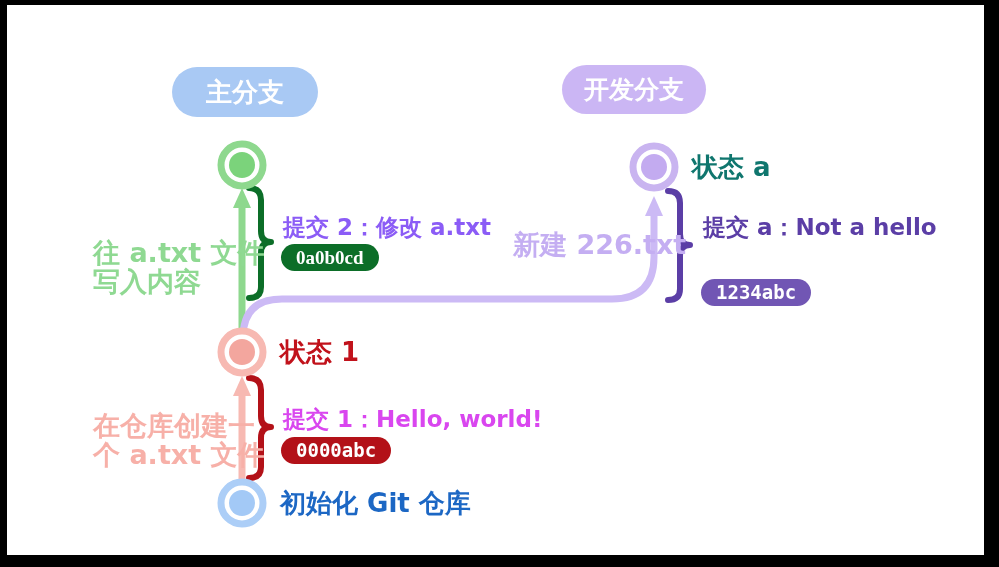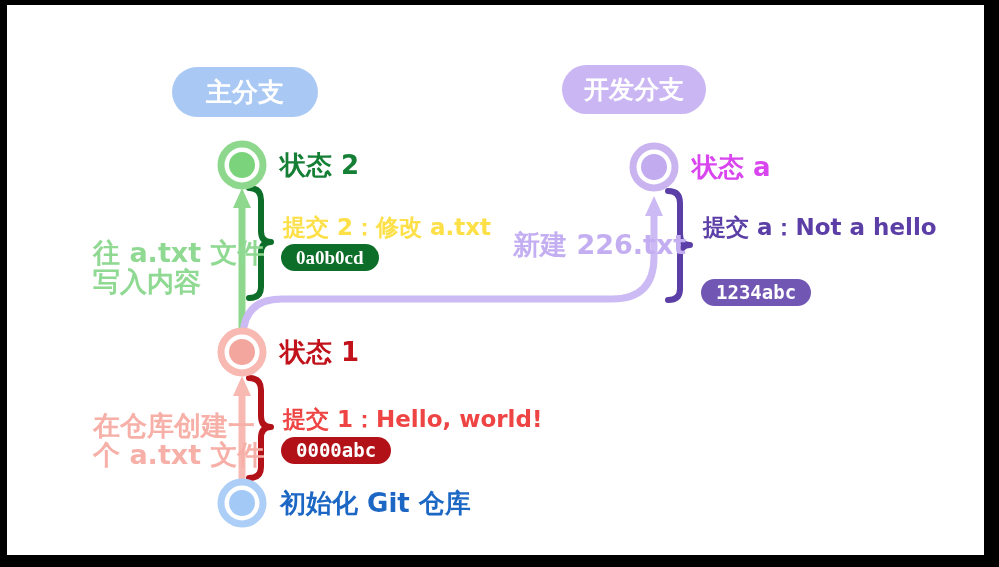--- a/index.html
+++ b/index.html
@@ -48,32 +48,31 @@
     <circle cx="242" cy="352" r="21" fill="#ffffff" stroke-width="7" stroke="#f7b9b2"></circle>
     <circle cx="242" cy="352" r="13" fill="#f3a69e"></circle>
 
     <circle cx="242" cy="503" r="21" fill="#ffffff" stroke-width="7" stroke="#accef7"></circle>
     <circle cx="242" cy="503" r="13" fill="#a3c9f6"></circle>
   </svg>
 
   <div class="pill pill-main" style="background: rgb(169, 201, 244); color: rgb(255, 255, 255);">主分支</div>
   <div class="pill pill-dev" style="background: rgb(203, 182, 244); color: rgb(255, 255, 255);">开发分支</div>
 
-  <div class="label node-label" style="left: 280px; top: 150px; color: rgb(21, 127, 53);">状态 2</div>
-  <div class="label node-label" style="left: 692px; top: 152px; color: #d946ef;">状态 a</div>
+  <div class="label node-label" style="left: 692px; top: 152px; color: #0f766e;">状态 a</div>
   <div class="label node-label" style="left: 280px; top: 337px; color: rgb(193, 18, 27);">状态 1</div>
   <div class="label node-label" style="left: 280px; top: 488px; color: rgb(28, 103, 196); text-align: center;">初始化 Git 仓库</div>
 
-  <div class="label commit-msg" style="left: 283px; top: 214px; color: #fde047;">提交 2：修改 a.txt</div>
+  <div class="label commit-msg" style="left: 283px; top: 214px; color: #8b5cf6;">提交 2：修改 a.txt</div>
   <div class="badge" style="left: 281px; top: 244px; background: rgb(12, 110, 40); color: rgb(255, 255, 255); font-family: Liberation Serif, serif;">0a0b0cd</div>
 
   <div class="label commit-msg" style="left: 703px; top: 214px; color: rgb(91, 62, 166);">提交 a：Not a hello</div>
   <div class="badge" style="left: 701px; top: 243px; background: rgb(113, 86, 180); color: rgb(255, 255, 255); margin-top: 36px;">1234abc</div>
 
-  <div class="label commit-msg" style="left: 283px; top: 406px; color: #ef4444;">提交 1：Hello, world!</div>
+  <div class="label commit-msg" style="left: 283px; top: 406px; color: #d946ef;">提交 1：Hello, world!</div>
   <div class="badge" style="left: 281px; top: 437px; background: rgb(179, 17, 24); color: rgb(255, 255, 255);">0000abc</div>
 
   <div class="label side-label" style="left: 93px; top: 238px; color: rgb(143, 217, 146);">往 a.txt 文件
 写入内容</div>
   <div class="label side-label" style="left: 513px; top: 230px; color: rgb(196, 174, 242);">新建 226.txt</div>
   <div class="label side-label" style="left: 93px; top: 411px; color: rgb(247, 176, 168);">在仓库创建一
 个 a.txt 文件</div>
 </div>
 
 </body></html>

